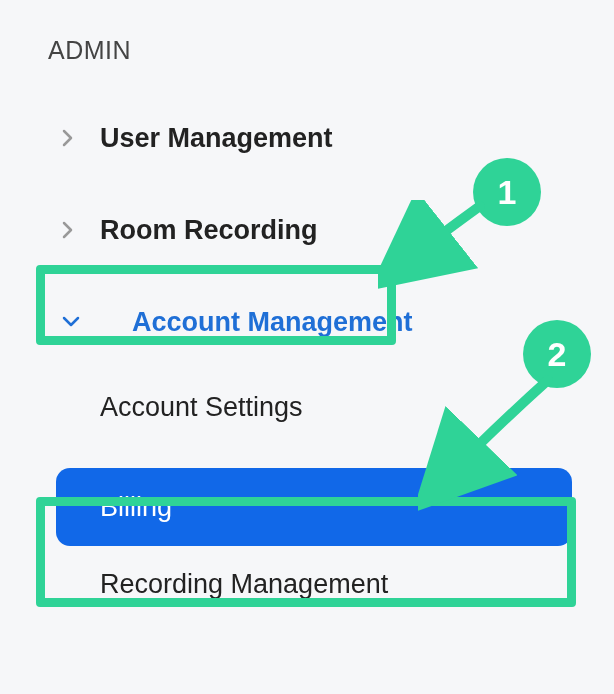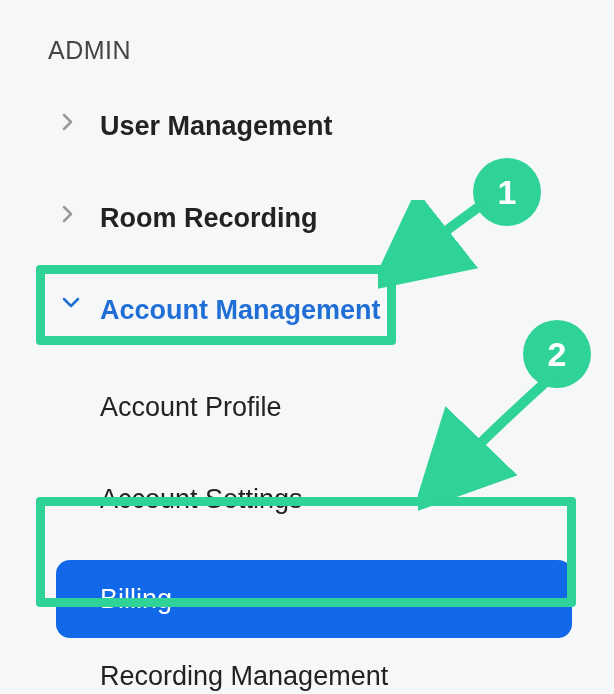--- a/index.html
+++ b/index.html
@@ -23,21 +23,21 @@
     letter-spacing: 0.5px;
     color: #444;
     margin-bottom: 48px;
   }
   .nav {
     display: flex;
     flex-direction: column;
   }
   .nav-item {
     display: flex;
-    align-items: flex-start;
+    align-items: center;
     height: 50px;
     margin-bottom: 42px;
     cursor: pointer;
     position: relative;
   }
   .nav-icon {
     width: 24px;
     display: flex;
     align-items: center;
     justify-content: flex-start;
@@ -151,31 +151,30 @@
 
     <div class="nav-item">
       <span class="nav-icon chevron-right">
         <svg width="12" height="18" viewBox="0 0 12 18">
             <path d="M2 2 L9 9 L2 16" stroke="#999" stroke-width="2.5" fill="none" stroke-linecap="round" stroke-linejoin="round"></path>
           </svg>
       </span>
       <span class="nav-label">Room Recording</span>
     </div>
 
-    <div class="nav-item" style="margin-bottom:18px;">
+    <div class="nav-item" style="margin-bottom:18px;gap:32px;">
       <span class="nav-icon chevron-down">
         <svg width="18" height="12" viewBox="0 0 18 12">
             <path d="M2 2 L9 9 L16 2" stroke="#1f6fd6" stroke-width="2.5" fill="none" stroke-linecap="round" stroke-linejoin="round"></path>
           </svg>
       </span>
       <span class="nav-label active">Account Management</span>
     </div>
 
     <div class="sub-items">
-      <div class="sub-item">Account Profile</div>
       <div class="sub-item">Account Settings</div>
       <div class="sub-item billing-wrap">
         <div class="billing-pill">Billing</div>
       </div>
       <div class="sub-item" style="height:78px;">Recording Management</div>
     </div>
 
   </div>
 </div>
 

